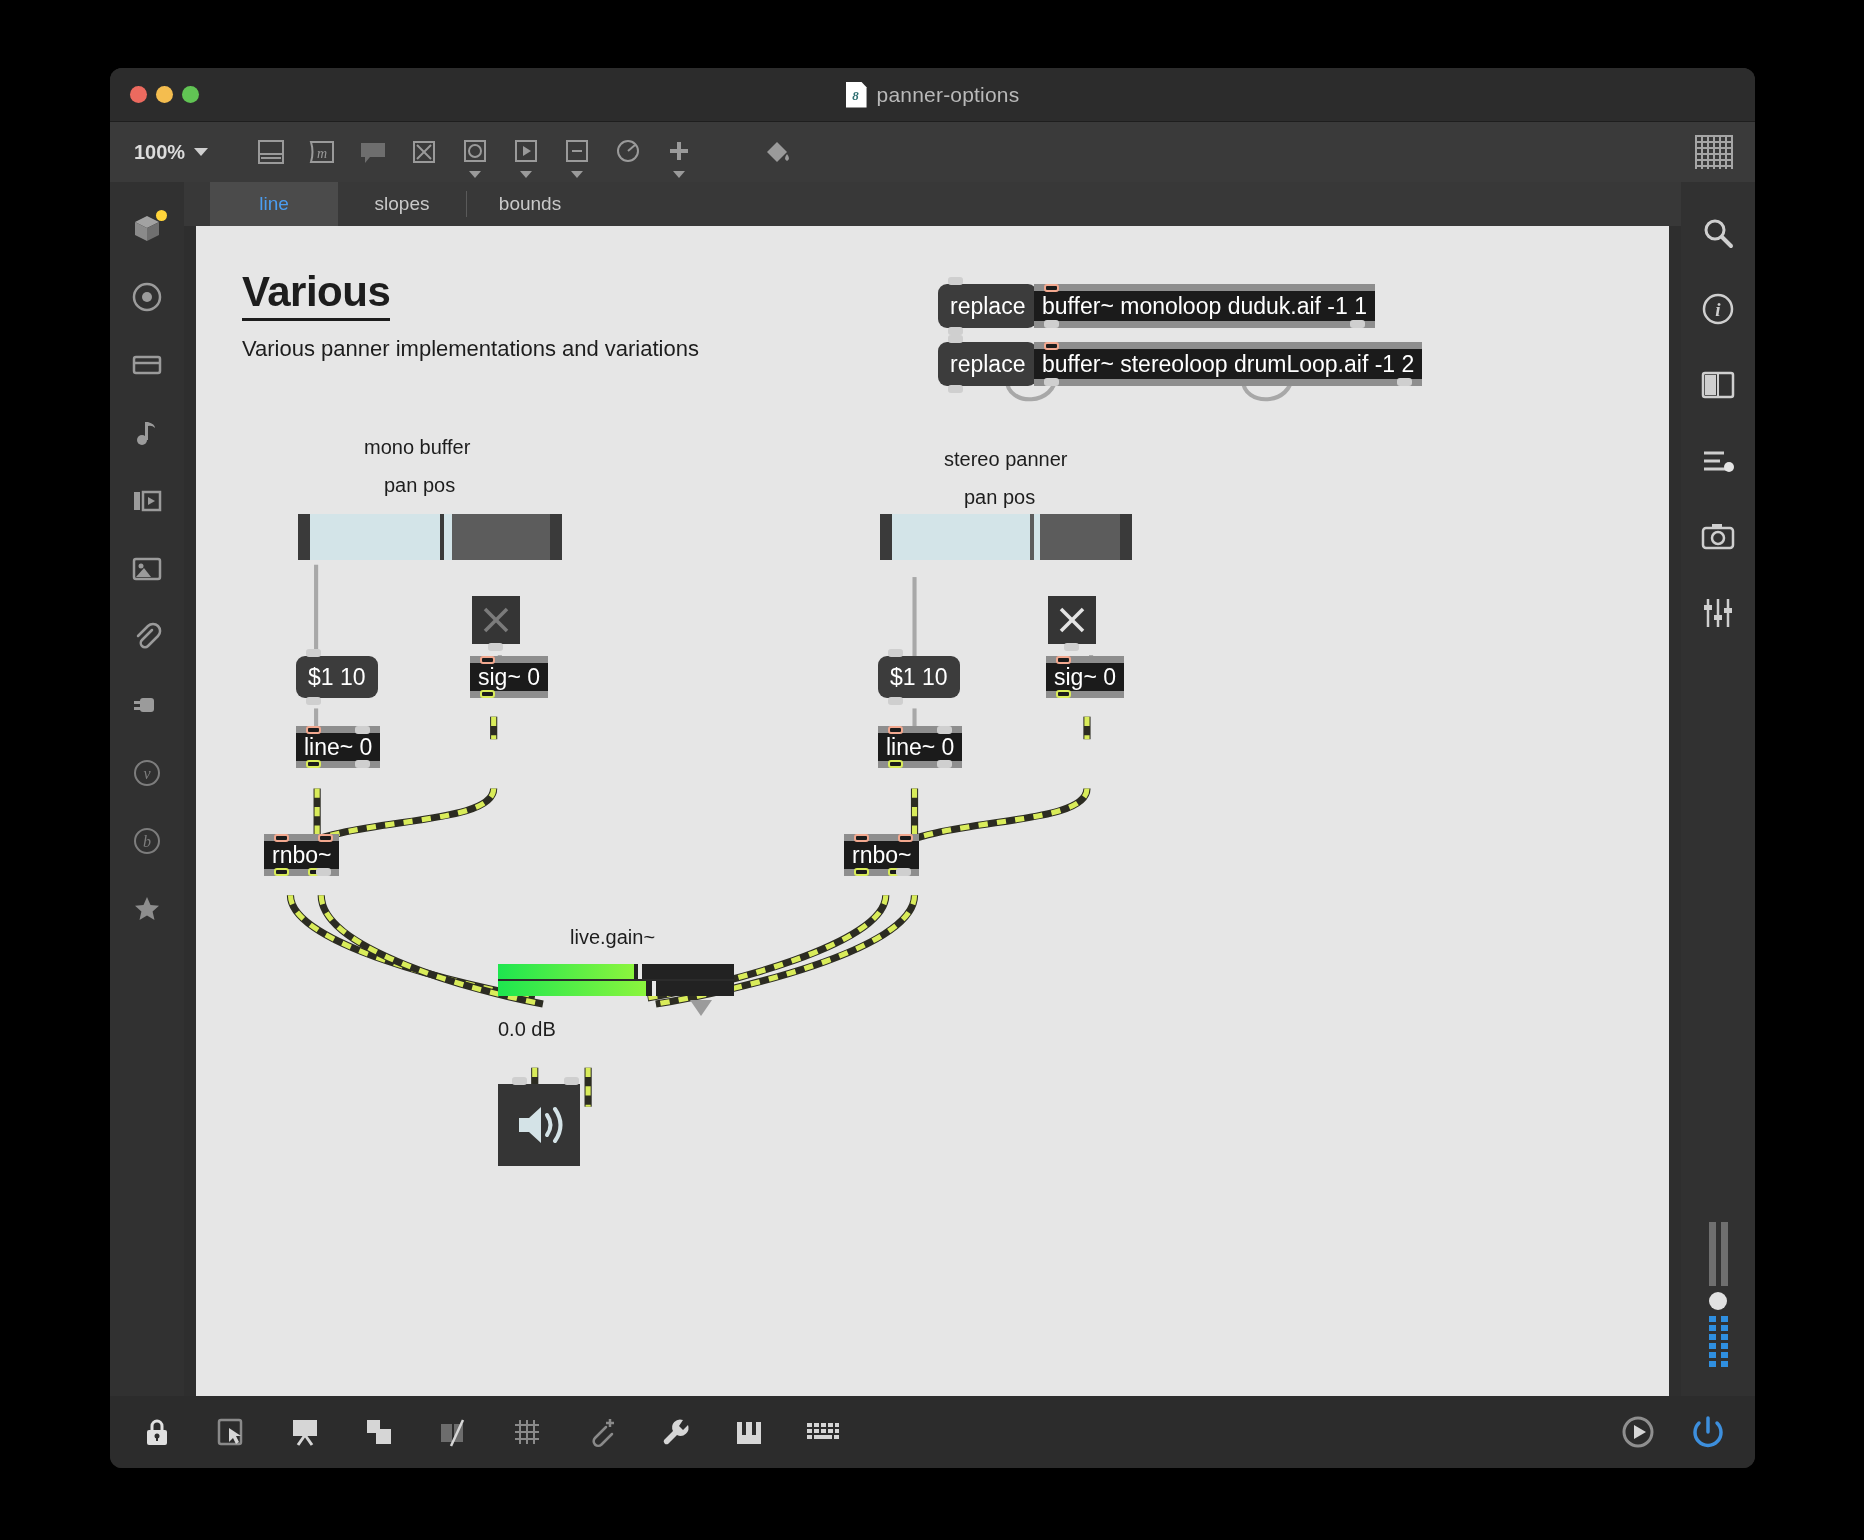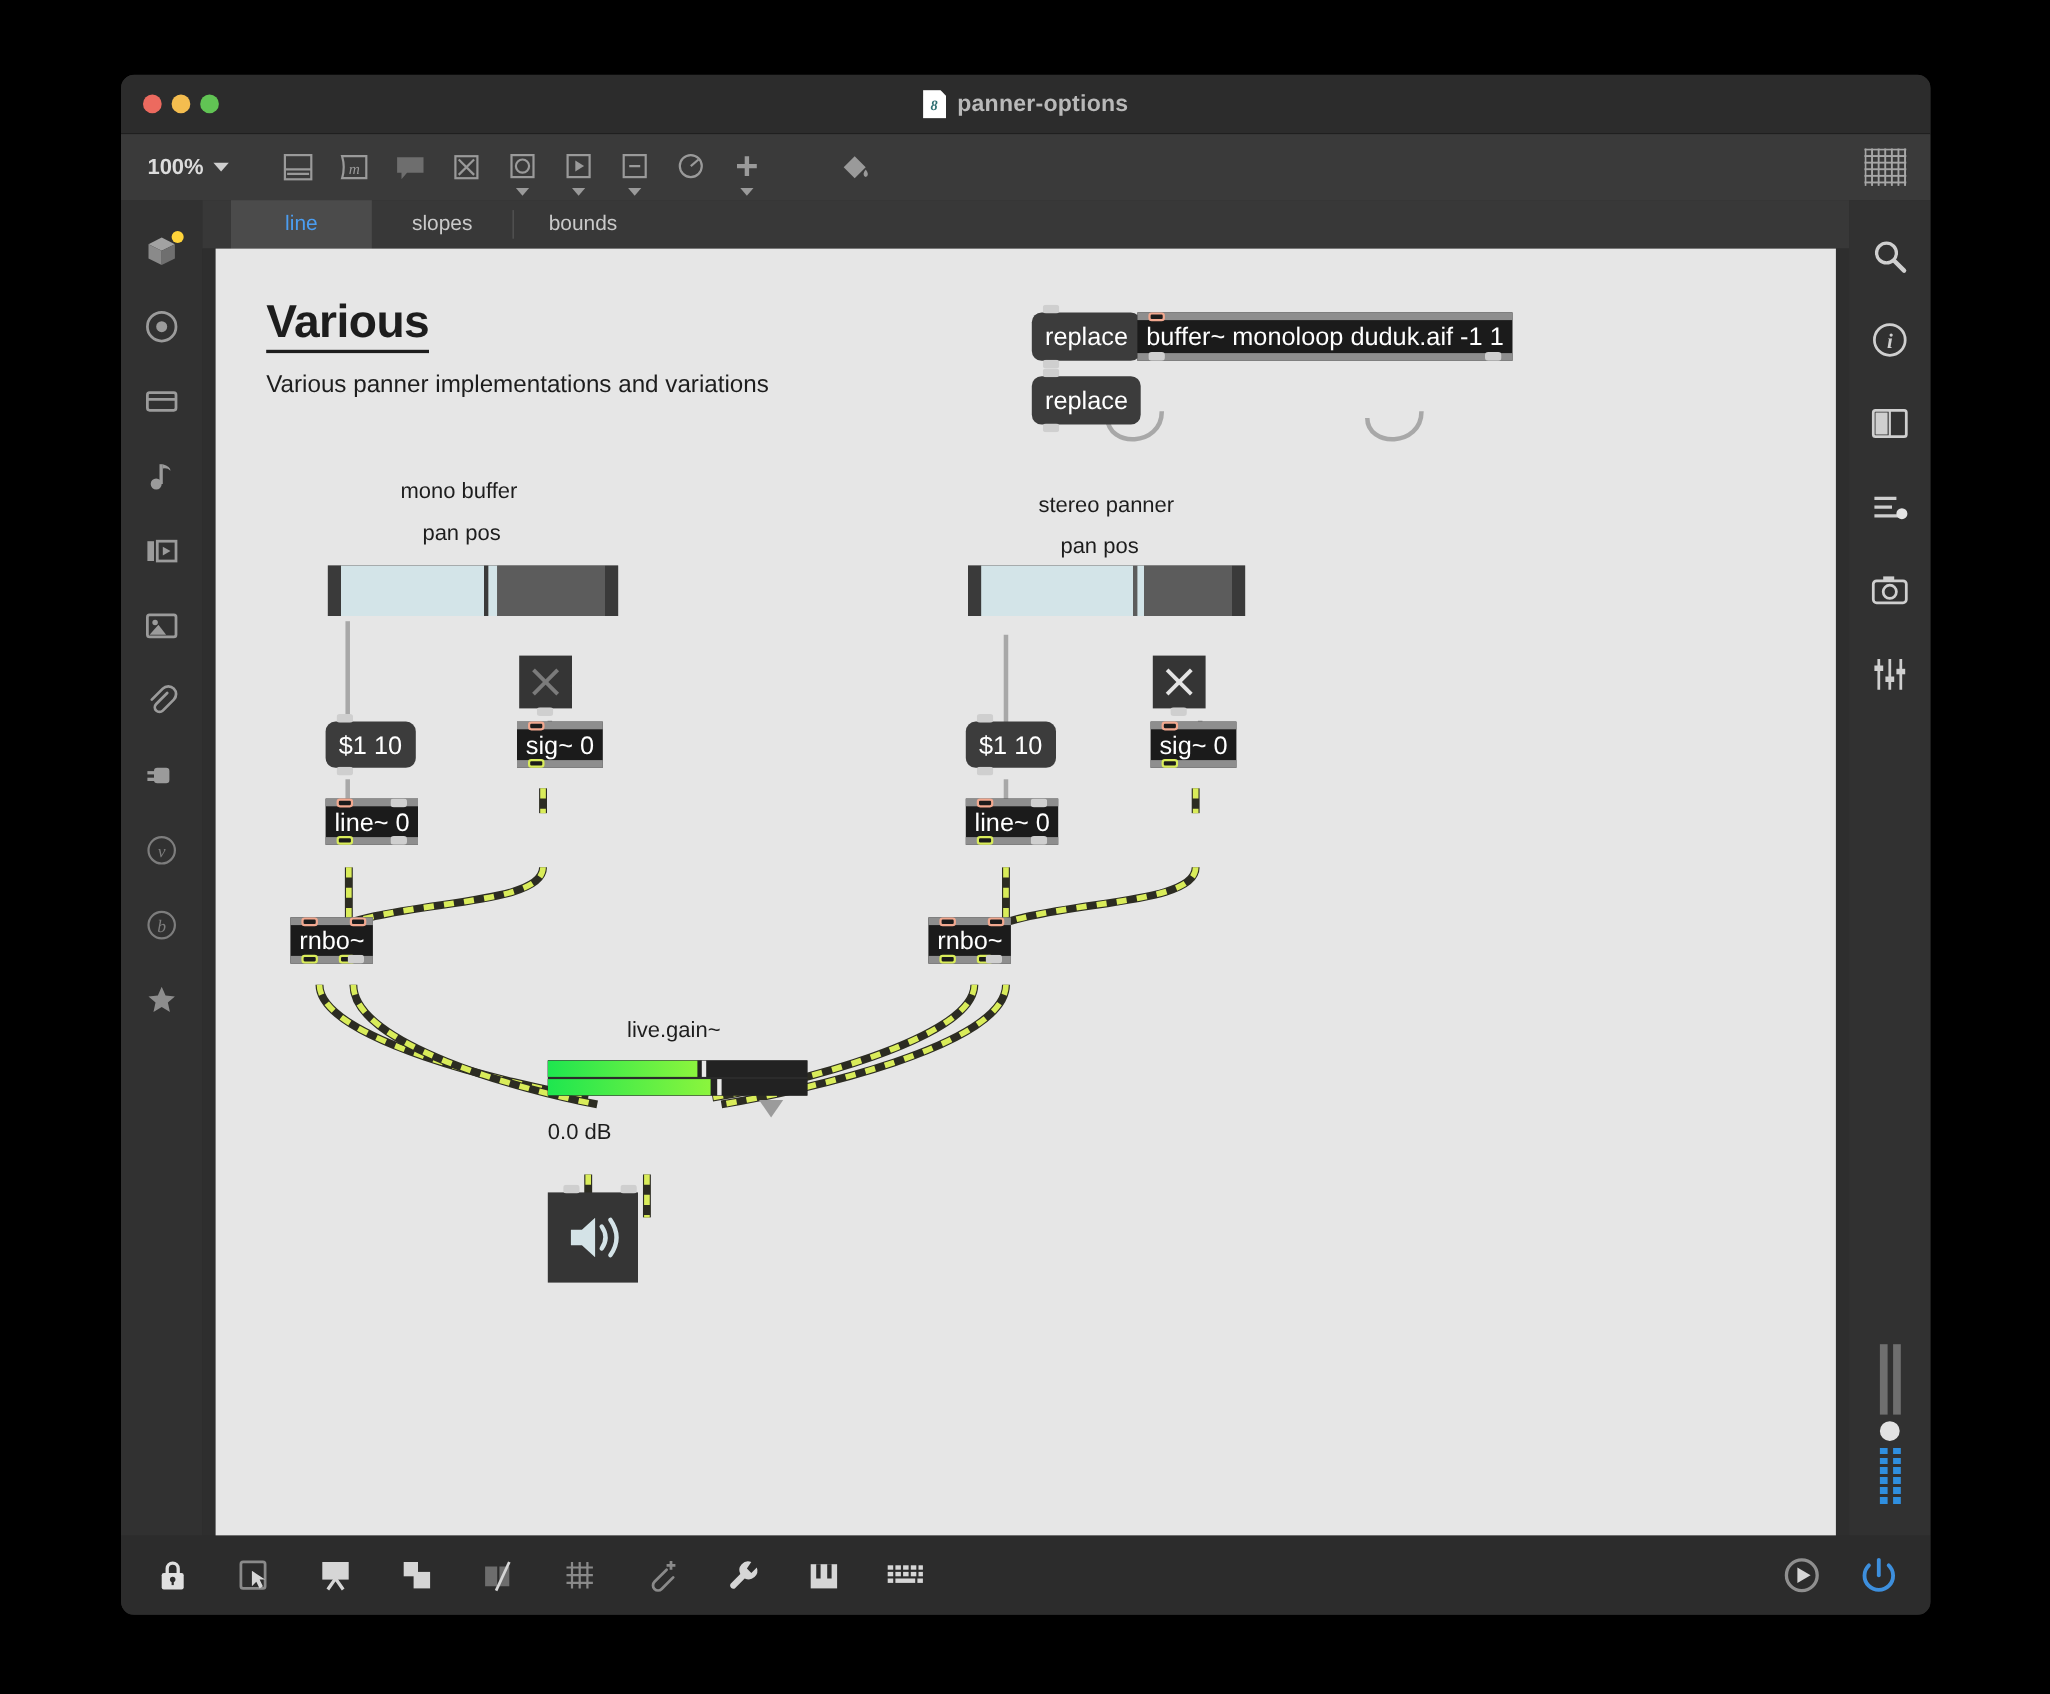--- a/index.html
+++ b/index.html
@@ -41,21 +41,21 @@
     width: 21px; height: 26px; background: #fff;
     position: relative;
     clip-path: polygon(0 0, 74% 0, 100% 22%, 100% 100%, 0 100%);
     display: flex; align-items: center; justify-content: center;
     font-family: "Liberation Serif", serif;
     font-style: italic; font-weight: bold;
     font-size: 13px; color: #2f6f72;
   }
   .doc-icon span { margin-top: 3px; margin-left: -1px; }
   .win-title {
-    color: #b9b9b9; font-size: 21px; font-weight: bold;
+    color: #b9b9b9; font-size: 21px; font-weight: normal;
     letter-spacing: .2px;
   }
   
   .toolbar {
     height: 60px; flex: 0 0 60px;
     background: #3a3a3a;
     display: flex; align-items: center;
     padding: 0 16px;
     position: relative;
   }
@@ -524,20 +524,26 @@
             <span>buffer~ monoloop duduk.aif -1 1</span>
             <span class="inlet" style="left:10px;"></span>
             <span class="outlet ctl" style="left:10px;"></span>
             <span class="outlet ctl" style="right:10px;"></span>
           </div>
 
           <div class="msgbox" style="left:742px; top:116px; height:44px;">
             <span>replace</span>
             <span class="inlet ctl" style="left:10px;"></span>
             <span class="outlet ctl" style="left:10px;"></span>
+          </div>
+          <div class="objbox" style="left:838px; top:116px; height:44px;">
+            <span>buffer~ stereoloop drumLoop.aif -1 2</span>
+            <span class="inlet" style="left:10px;"></span>
+            <span class="outlet ctl" style="left:10px;"></span>
+            <span class="outlet ctl" style="right:10px;"></span>
           </div>
 
           <div class="ptext cmt" style="left:168px; top:210px;">mono buffer</div>
           <div class="ptext cmt" style="left:188px; top:248px;">pan pos</div>
 
           <div class="rslider" style="left:102px; top:288px; width:264px; height:46px;">
             <div class="edge"></div>
             <div class="fill" style="width:130px;"></div>
             <div class="mark"></div>
             <div class="fill" style="width:8px;"></div>

